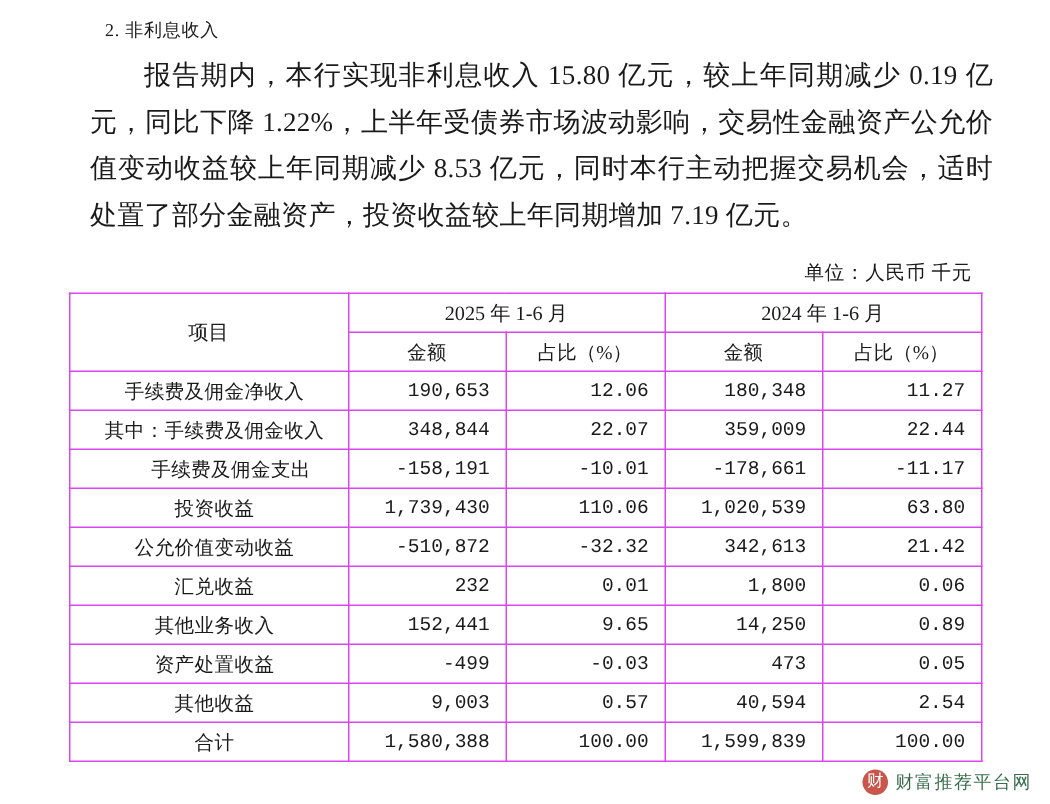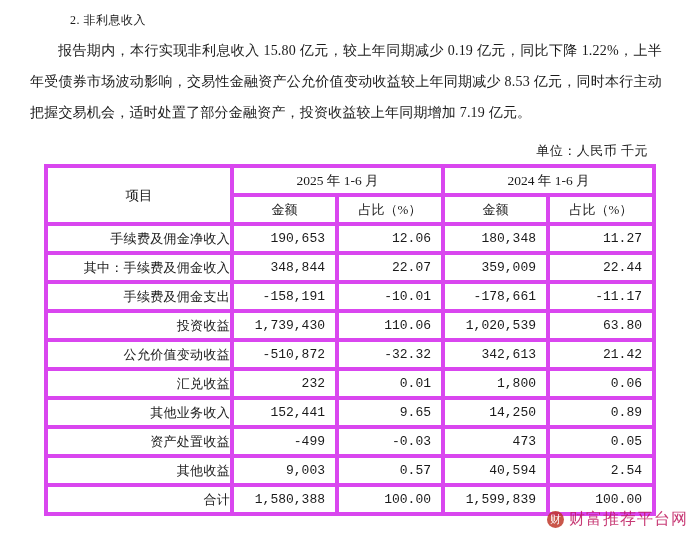--- a/index.html
+++ b/index.html
@@ -21,56 +21,56 @@
     position: relative;
     box-sizing: border-box;
     padding: 6px 30px 0 30px;
   }
   .section-title {
     font-size: 12px;
     margin: 6px 0 6px 40px;
     letter-spacing: 0.5px;
   }
   .para {
-    font-size: 14px;
+    font-size: 18px;
     line-height: 31px;
     text-align: justify;
     text-justify: inter-ideograph;
     text-indent: 2em;
-    margin: 0 8px 0 0;
+    margin: 0 8px 0 30px;
     letter-spacing: 0.2px;
   }
   .unit-line {
     font-size: 13px;
     text-align: right;
     margin: 14px 22px 4px 0;
     letter-spacing: 0.5px;
   }
   table.fin {
     border-collapse: collapse;
     width: 608px;
     margin: 0 auto;
     font-size: 13px;
     table-layout: fixed;
   }
   table.fin th, table.fin td {
-    border: 4px solid #d946ef;
+    border: 1px solid #d946ef;
     padding: 0;
     height: 25px;
     line-height: 25px;
     font-weight: normal;
   }
   table.fin th {
     text-align: center;
   }
   .col-item { width: 186px; }
   .col-num  { width: 105px; }
   .col-pct  { width: 106px; }
   .cell-item {
-    text-align: right;
+    text-align: center;
     padding-left: 8px !important;
     letter-spacing: 0.3px;
   }
   .cell-item.indent {
     padding-left: 30px !important;
   }
   .cell-num {
     text-align: right;
     padding-right: 10px !important;
     font-family: Liberation Mono, monospace;
@@ -90,22 +90,22 @@
     height: 17px;
     border-radius: 50%;
     background: #c0392b;
     color: #fff;
     font-size: 11px;
     line-height: 17px;
     text-align: center;
     font-family: "Liberation Sans", sans-serif;
   }
   .wm-text {
-    font-size: 16px;
-    color: #be185d;
+    font-size: 12px;
+    color: #14532d;
     font-family: "Liberation Sans", sans-serif;
     letter-spacing: 1px;
   }
 </style>
 </head>
 <body>
 
 <div class="page">
 
   <div class="section-title">2. 非利息收入</div>

